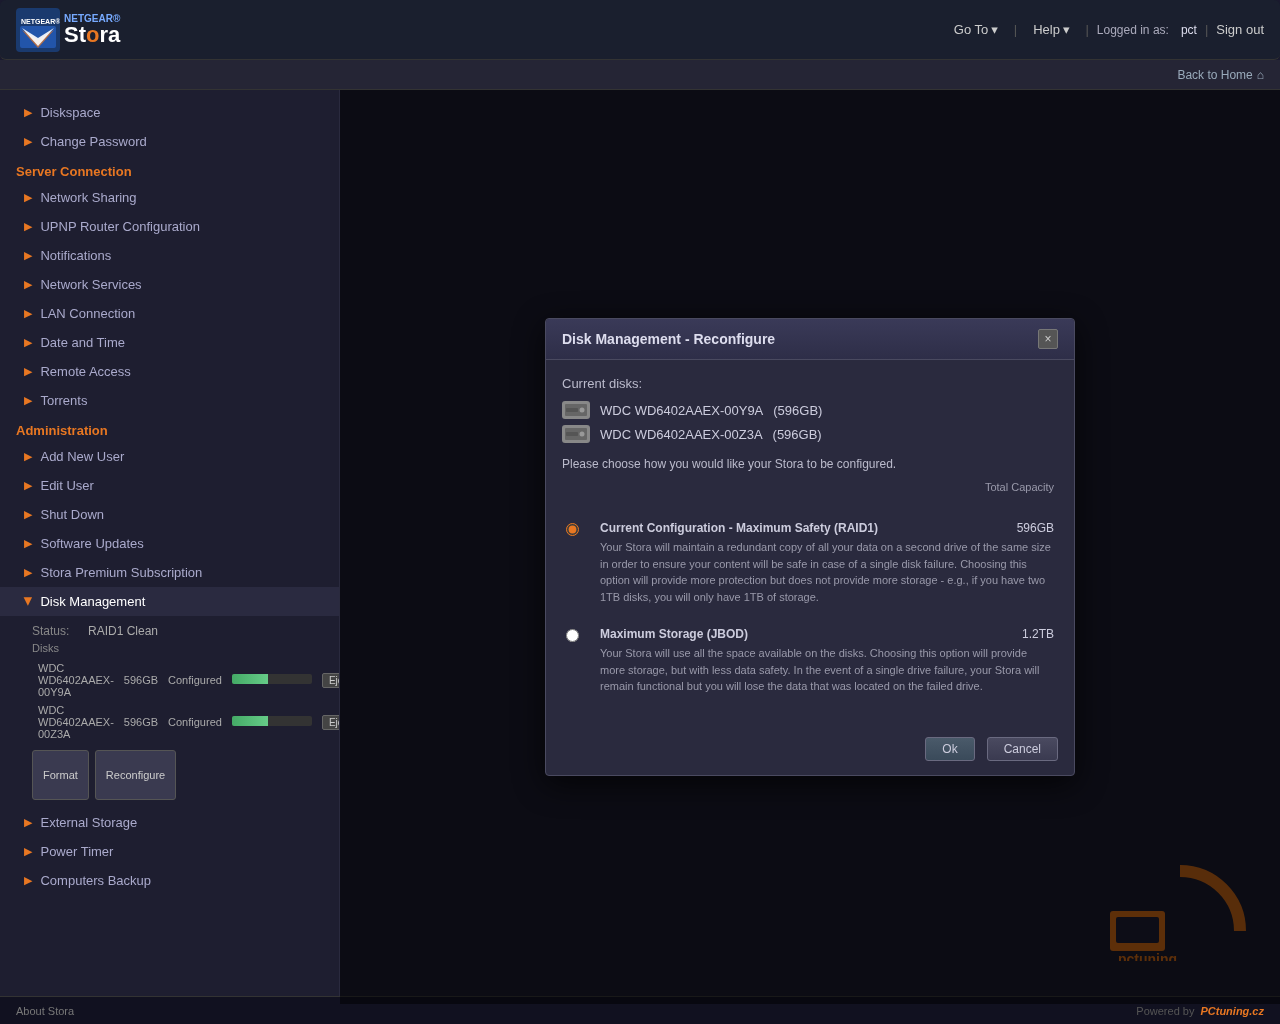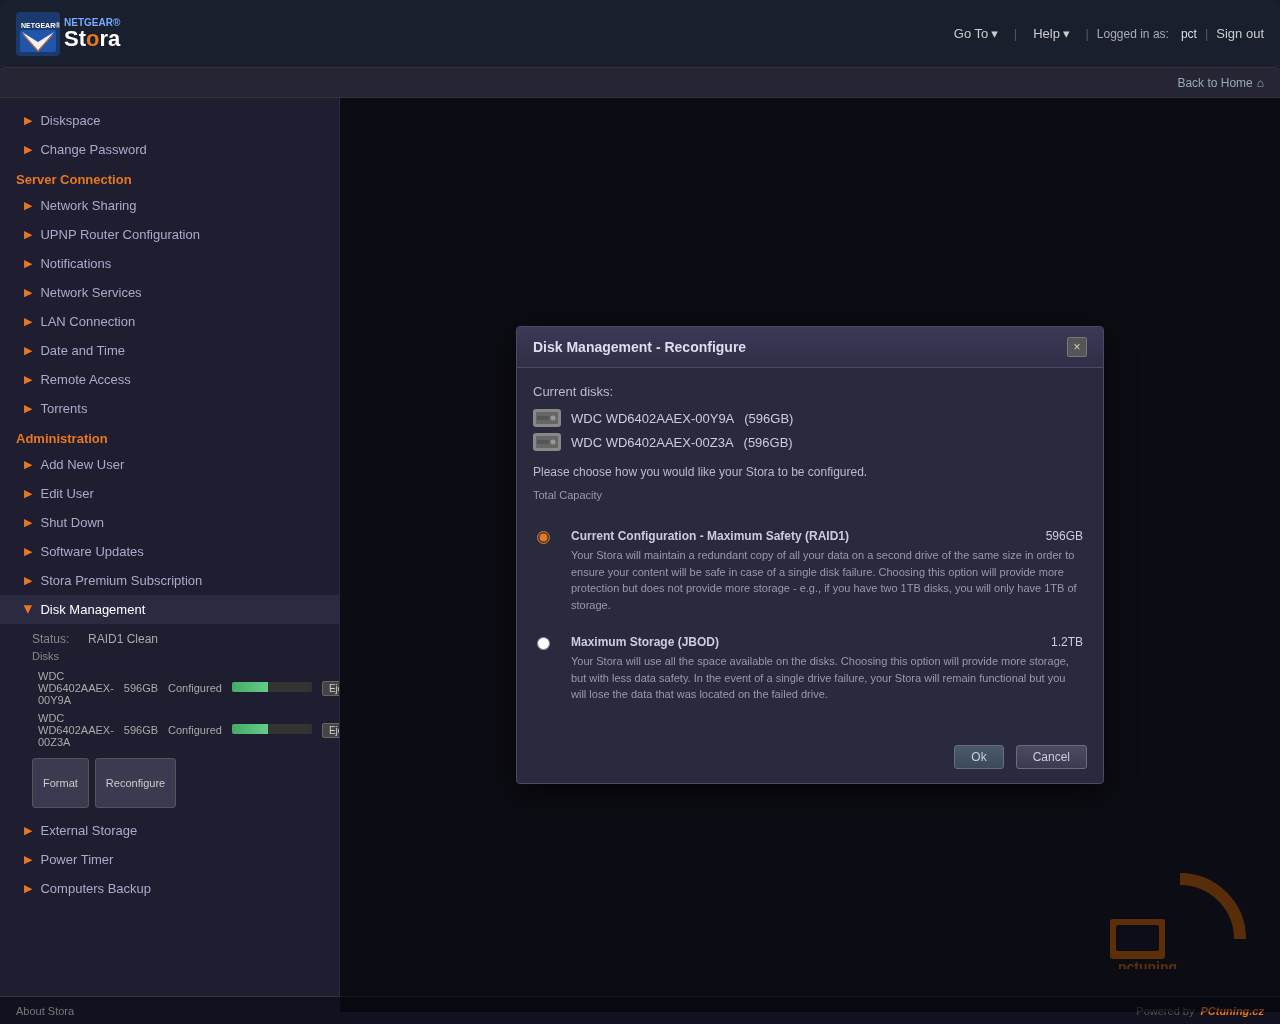--- a/index.html
+++ b/index.html
@@ -10,21 +10,21 @@
       color: #ccc;
       width: 1280px;
       height: 1024px;
       overflow: hidden;
       position: relative;
     }
 
     
     #header {
       background: #1a1f2e;
-      height: 68px;
+      height: 60px;
       display: flex;
       align-items: center;
       justify-content: space-between;
       padding: 0 16px;
       border-bottom: 1px solid #333;
       border-radius: 6px;
     }
     #logo {
       display: flex;
       align-items: center;
@@ -228,21 +228,21 @@
       background: rgba(0,0,0,0.5);
       display: flex;
       align-items: center;
       justify-content: center;
       z-index: 100;
     }
     #modal {
       background: #2a2a3e;
       border: 1px solid #4a4a60;
       border-radius: 4px;
-      width: 588px;
+      width: 530px;
       padding: 0;
       box-shadow: 0 8px 32px rgba(0,0,0,0.7);
     }
     #modal-header {
       background: linear-gradient(to bottom, #3a3a58, #2e2e48);
       padding: 10px 16px;
       border-bottom: 1px solid #4a4a60;
       display: flex;
       align-items: center;
       justify-content: space-between;
@@ -292,21 +292,21 @@
       justify-content: center;
     }
     .disk-icon svg { width: 24px; height: 14px; }
     .config-prompt {
       color: #bbc;
       font-size: 12px;
       margin: 14px 0 10px 0;
     }
     .config-table-header {
       display: flex;
-      justify-content: flex-start;
+      justify-content: flex-end;
       margin-bottom: 22px;
       padding-right: 4px;
     }
     .config-table-header span {
       color: #99a;
       font-size: 11px;
     }
     .config-option {
       display: flex;
       align-items: flex-start;

